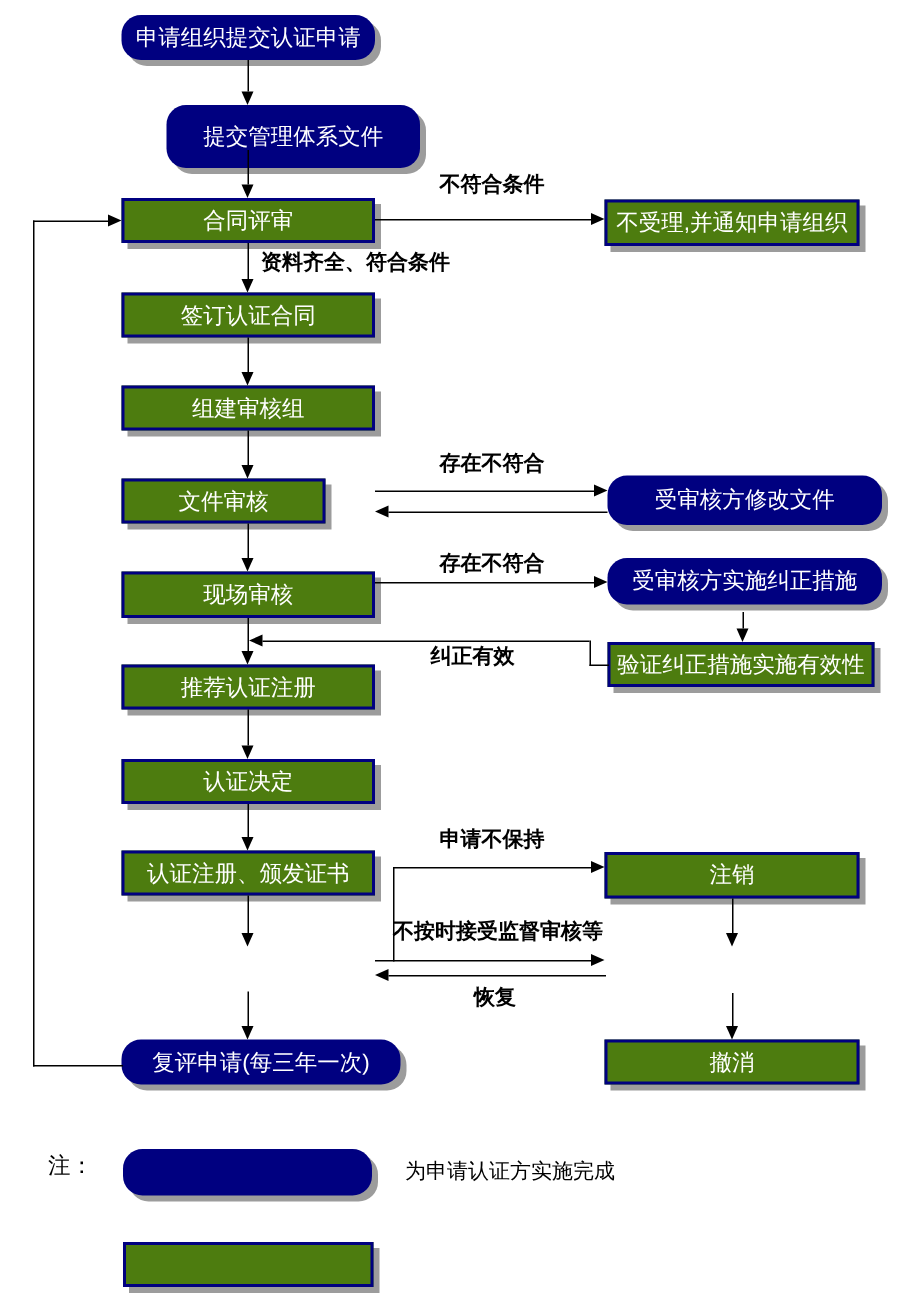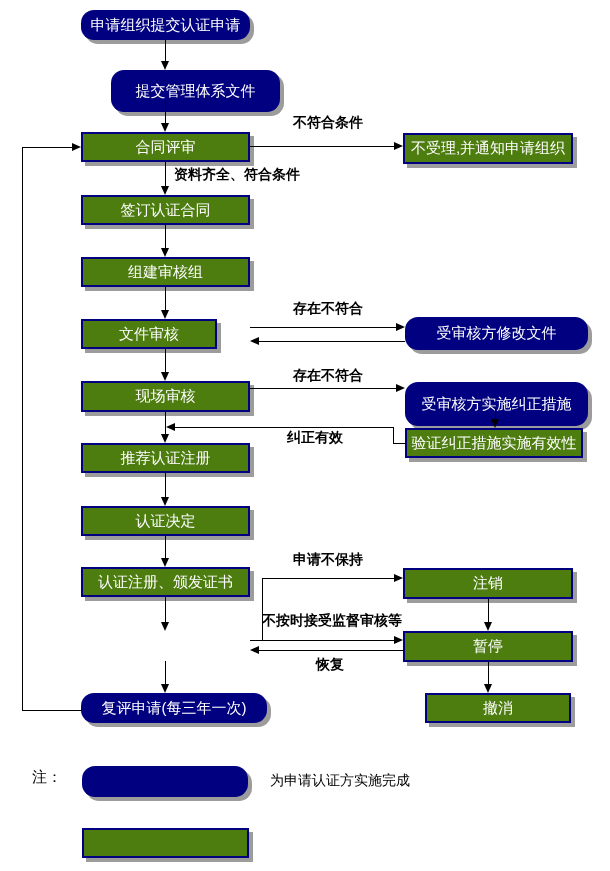--- a/index.html
+++ b/index.html
@@ -69,25 +69,24 @@
   <div class="node orange" style="left:81px;  top:257px; width:169px; height:30px;">组建审核组</div>
   <div class="node orange" style="left:81px;  top:319px; width:136px; height:30px;">文件审核</div>
   <div class="node orange" style="left:81px;  top:381px; width:169px; height:31px;">现场审核</div>
   <div class="node orange" style="left:81px;  top:443px; width:169px; height:30px;">推荐认证注册</div>
   <div class="node orange" style="left:81px;  top:506px; width:169px; height:30px;">认证决定</div>
   <div class="node orange" style="left:81px;  top:567px; width:169px; height:30px;">认证注册、颁发证书</div>
   <div class="node navy" style="left:81px;  top:693px; width:186px; height:30px;">复评申请(每三年一次)</div>
 
   <div class="node orange" style="left:403px; top:133px; width:170px; height:31px;">不受理,并通知申请组织</div>
   <div class="node navy" style="left:405px; top:317px; width:183px; height:33px;">受审核方修改文件</div>
-  <div class="node navy" style="left:405px; top:382px; width:183px; height:44px;">受审核方实施纠正措施</div>
+  <div class="node navy" style="left:405px; top:372px; width:183px; height:31px;">受审核方实施纠正措施</div>
   <div class="node orange" style="left:405px; top:428px; width:178px; height:30px;">验证纠正措施实施有效性</div>
   <div class="node orange" style="left:403px; top:568px; width:170px; height:31px;">注销</div>
-  <div class="node orange" style="left:403px; top:631px; width:170px; height:31px;">暂停</div>
-  <div class="node orange" style="left:425px; top:693px; width:146px; height:30px;">撤消</div>
+  <div class="node orange" style="left:403px; top:693px; width:170px; height:30px;">撤消</div>
 
   <div class="vline" style="left:165px; top:40px;  height:21px;"></div>
   <div class="arr-d" style="left:161px; top:61px;"></div>
   <div class="vline" style="left:165px; top:100px; height:23px;"></div>
   <div class="arr-d" style="left:161px; top:123px;"></div>
   <div class="vline" style="left:165px; top:162px; height:24px;"></div>
   <div class="arr-d" style="left:161px; top:186px;"></div>
   <div class="vline" style="left:165px; top:225px; height:23px;"></div>
   <div class="arr-d" style="left:161px; top:248px;"></div>
   <div class="vline" style="left:165px; top:287px; height:23px;"></div>

